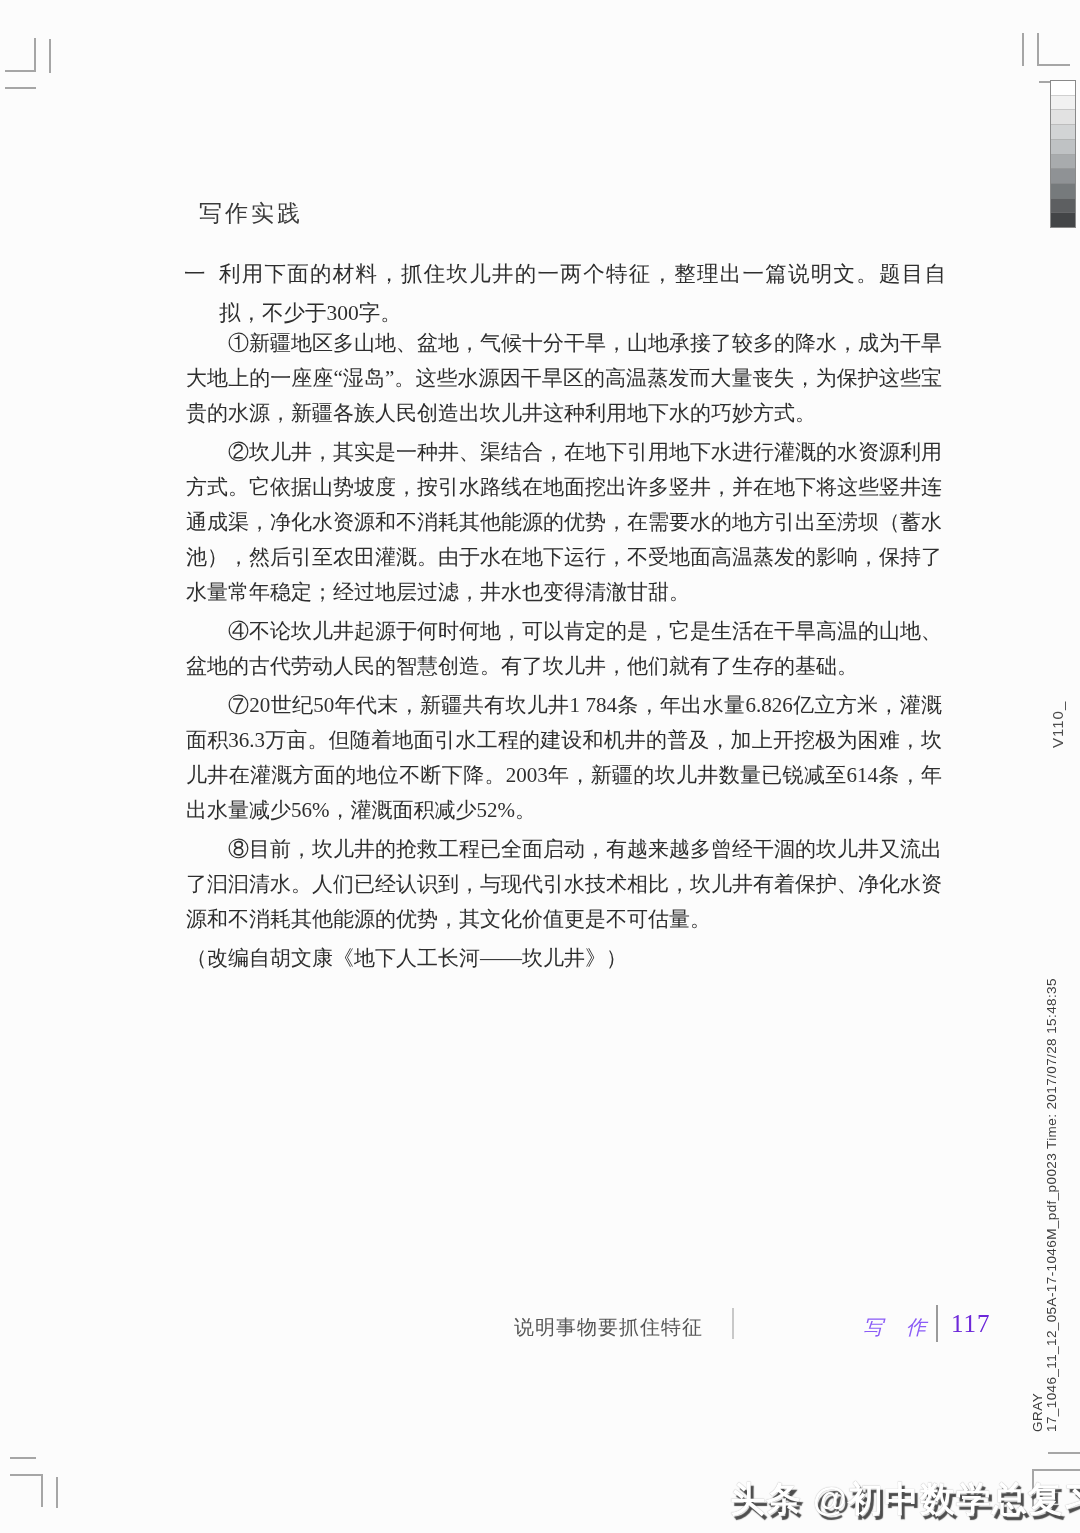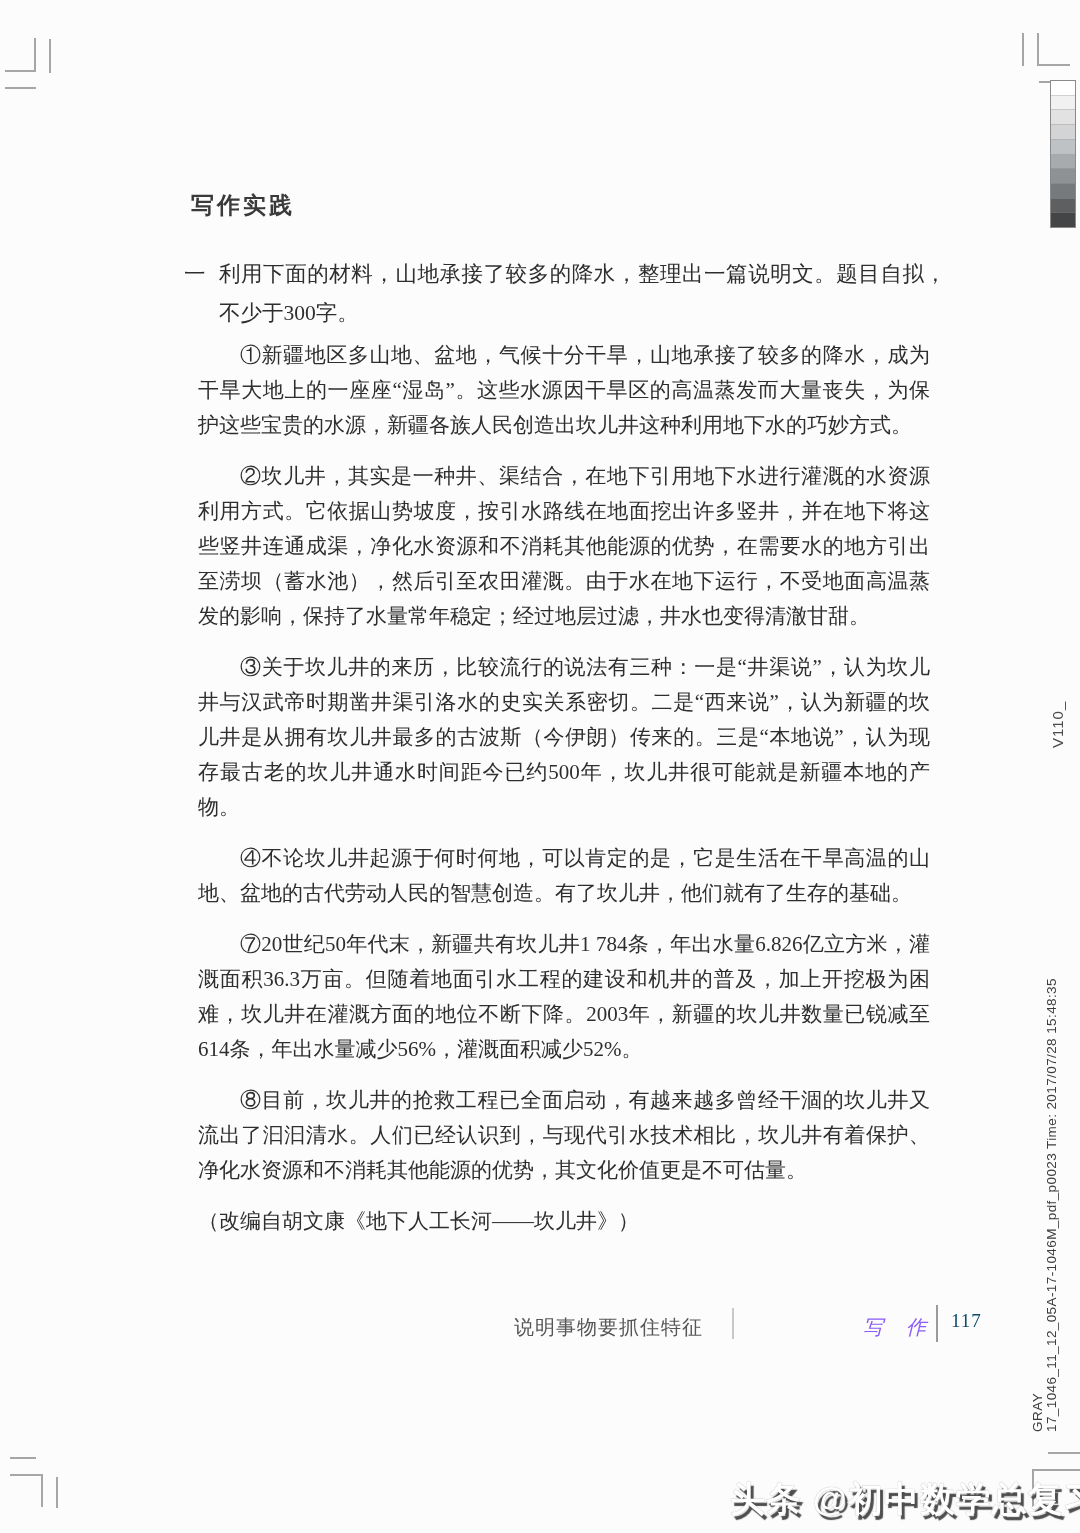--- a/index.html
+++ b/index.html
@@ -27,42 +27,42 @@
     transform:rotate(-90deg);
     transform-origin:0 0;
     font-family:"Liberation Sans","DejaVu Sans",sans-serif;
     white-space:nowrap;
   }
   .v110{left:1049px;top:748px;width:60px;font-size:15px;color:#4c4c4c;letter-spacing:1px;}
   .printinfo{left:1044px;top:1432px;width:500px;font-size:13.5px;color:#3c3c3c;letter-spacing:.4px;}
   .graylabel{left:1030px;top:1432px;width:60px;font-size:13.5px;color:#3c3c3c;letter-spacing:.5px;}
   
   .heading{
-    position:absolute;left:183px;top:182px;margin:8px;
-    font-size:23px;font-weight:bold;letter-spacing:3px;color:#3a3a3a;
+    position:absolute;left:183px;top:182px;margin:16px;
+    font-size:23px;font-weight:normal;letter-spacing:3px;color:#3a3a3a;
   }
   
   .exercise{position:absolute;left:182px;top:255px;width:764px;font-size:21.5px;line-height:39px;}
   .exercise .marker{position:absolute;left:2px;top:0;}
   .exercise .prompt{margin:0 0 0 37px;text-align:justify;}
   
   .material{
     position:absolute;left:182px;top:322px;width:764px;
     font-size:21px;line-height:35px;text-align:justify;
   }
-  .material p{margin:16px;text-indent:2em;}
+  .material p{margin:4px;text-indent:2em;}
   .material p.attribution{text-align:left;text-indent:0;padding-right:2px;}
   
   .footer{position:absolute;left:0;top:1304px;width:916px;height:40px;
     font-size:20px;color:#565656;margin-left:20px;}
   .f-title{position:absolute;left:494px;top:10px;letter-spacing:1px;}
   .f-div1{position:absolute;left:712px;top:4px;width:2px;height:31px;background:#c8c8c8;}
   .f-chapter{position:absolute;left:843px;top:10px;letter-spacing:9px;color:#8b5cf6;font-style:italic;}
   .f-div2{position:absolute;left:916px;top:1px;width:2px;height:37px;background:#9a9a9a;}
-  .f-page{position:absolute;left:931px;top:6px;font-size:19px;color:#0c4a6e;letter-spacing:1px;}
+  .f-page{position:absolute;left:931px;top:6px;font-size:25px;color:#6d28d9;letter-spacing:1px;}
   
   .watermark{
     position:absolute;left:730px;top:1476px;width:348px;
     font-family:"Liberation Sans","DejaVu Sans",sans-serif;
     font-size:35px;font-weight:bold;text-align:right;white-space:nowrap;
     color:#ffffff;
     text-shadow:3px 4px 1px #4d4d4d, 0 0 1px #9a9a9a;
     letter-spacing:1px;
   }
 </style>
@@ -104,27 +104,26 @@
     </div>
 
   <div class="vtext v110">V110_</div>
   <div class="vtext printinfo">17_1046_11_12_05A-17-1046M_pdf_p0023 Time: 2017/07/28 15:48:35</div>
   <div class="vtext graylabel">GRAY</div>
 
   <h1 class="heading">写作实践</h1>
 
   <div class="exercise">
     <span class="marker">一</span>
-    <p class="prompt">利用下面的材料，山地承接了较多的降水，整理出一篇说明文。题目自拟，不少于300字。</p>
+    <p class="prompt">利用下面的材料，抓住坎儿井的一两个特征，整理出一篇说明文。题目自拟，不少于300字。</p>
   </div>
 
   <div class="material">
     <p>①新疆地区多山地、盆地，气候十分干旱，山地承接了较多的降水，成为干旱大地上的一座座“湿岛”。这些水源因干旱区的高温蒸发而大量丧失，为保护这些宝贵的水源，新疆各族人民创造出坎儿井这种利用地下水的巧妙方式。</p>
     <p>②坎儿井，其实是一种井、渠结合，在地下引用地下水进行灌溉的水资源利用方式。它依据山势坡度，按引水路线在地面挖出许多竖井，并在地下将这些竖井连通成渠，净化水资源和不消耗其他能源的优势，在需要水的地方引出至涝坝（蓄水池），然后引至农田灌溉。由于水在地下运行，不受地面高温蒸发的影响，保持了水量常年稳定；经过地层过滤，井水也变得清澈甘甜。</p>
-    <p>③关于坎儿井的来历，比较流行的说法有三种：一是“井渠说”，认为坎儿井与汉武帝时期凿井渠引洛水的史实关系密切。二是“西来说”，认为新疆的坎儿井是从拥有坎儿井最多的古波斯（今伊朗）传来的。三是“本地说”，认为现存最古老的坎儿井通水时间距今已约500年，坎儿井很可能就是新疆本地的产物。</p>
     <p>④不论坎儿井起源于何时何地，可以肯定的是，它是生活在干旱高温的山地、盆地的古代劳动人民的智慧创造。有了坎儿井，他们就有了生存的基础。</p>
     <p>⑦20世纪50年代末，新疆共有坎儿井1 784条，年出水量6.826亿立方米，灌溉面积36.3万亩。但随着地面引水工程的建设和机井的普及，加上开挖极为困难，坎儿井在灌溉方面的地位不断下降。2003年，新疆的坎儿井数量已锐减至614条，年出水量减少56%，灌溉面积减少52%。</p>
     <p>⑧目前，坎儿井的抢救工程已全面启动，有越来越多曾经干涸的坎儿井又流出了汩汩清水。人们已经认识到，与现代引水技术相比，坎儿井有着保护、净化水资源和不消耗其他能源的优势，其文化价值更是不可估量。</p>
     <p class="attribution">（改编自胡文康《地下人工长河——坎儿井》）</p>
   </div>
 
   <div class="footer">
     <span class="f-title">说明事物要抓住特征</span>
     <span class="f-div1"></span>
     <span class="f-chapter">写 作</span>

